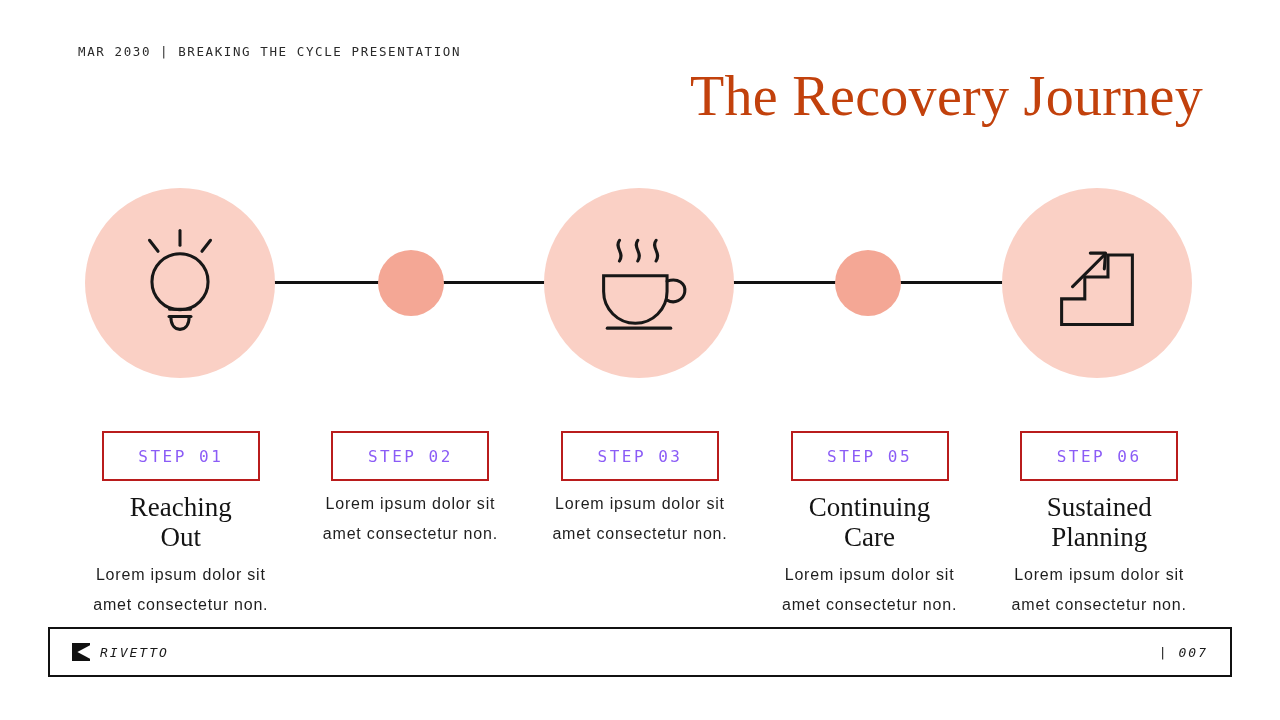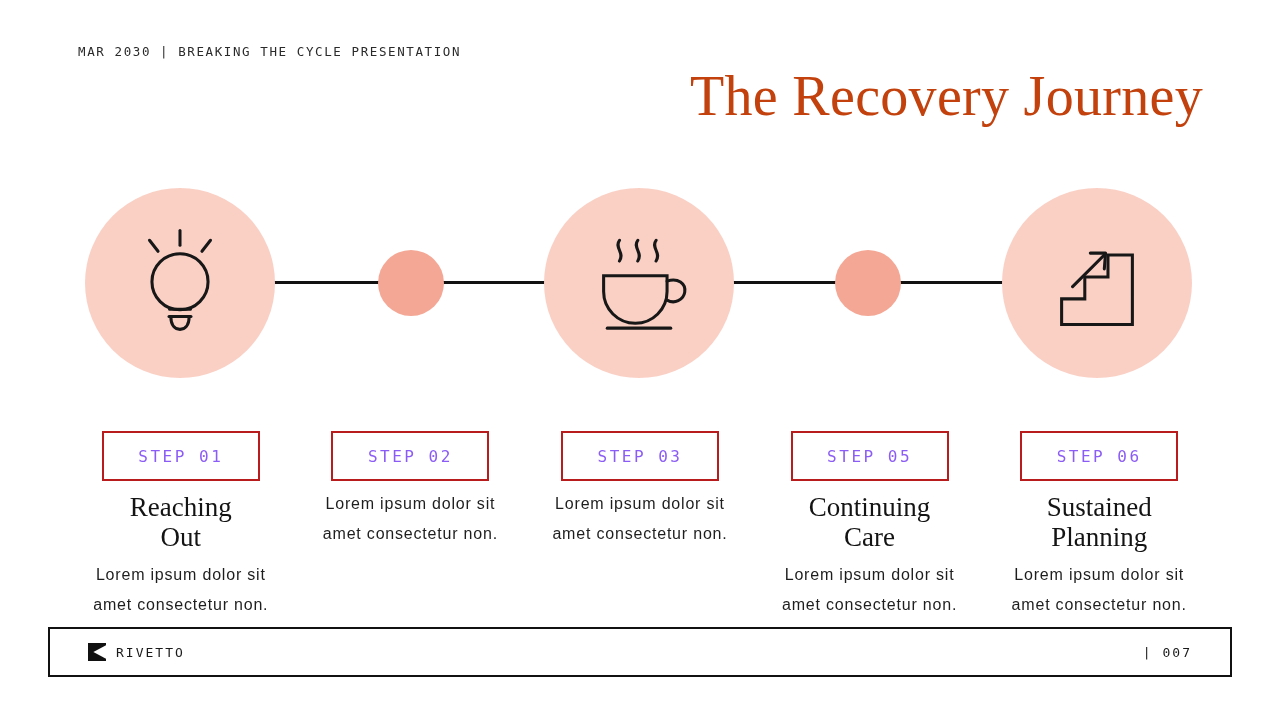--- a/index.html
+++ b/index.html
@@ -51,22 +51,22 @@
   }
   .step-title span { display:block; }
   .step-desc {
     margin-top:8px; font-size:16px; line-height:30px; letter-spacing:0.8px; color:#1e1e1e;
   }
   .step-desc span { display:block; }
   
   .footer {
     position:absolute; left:48px; top:627px; width:1184px; height:50px;
     border:2px solid #111; background:#fff;
-    display:flex; align-items:center; justify-content:space-between; padding:0 38px;
-    font-family:"DejaVu Sans Mono", monospace; font-size:13px; letter-spacing:2px; color:#1a1a1a;
+    display:flex; align-items:center; justify-content:space-between; padding:0 22px;
+    font-family:"DejaVu Sans Mono", monospace; font-size:13px; letter-spacing:2px; color:#1a1a1a;font-style:italic;
   }
   .brand { display:flex; align-items:center; gap:10px; }
   .logo-mark { width:18px; height:18px; display:block; }
 </style>
 </head>
 <body>
 
 <div class="slide">
 
   <div class="eyebrow">

